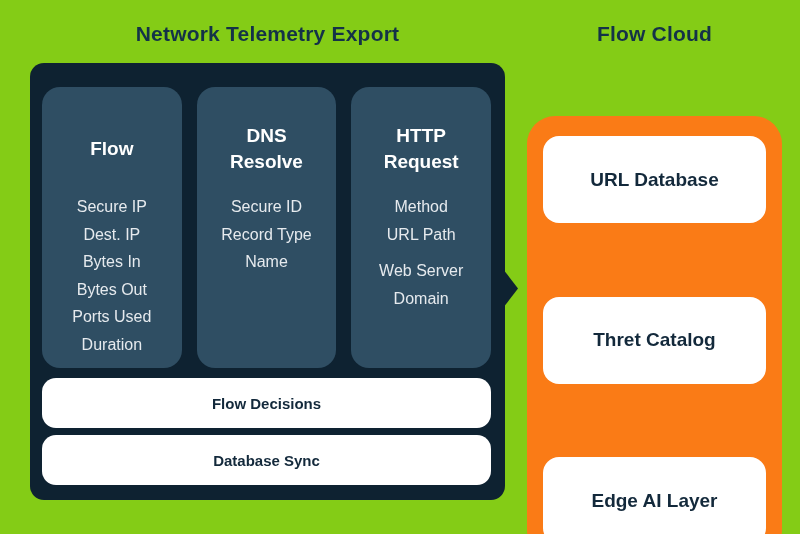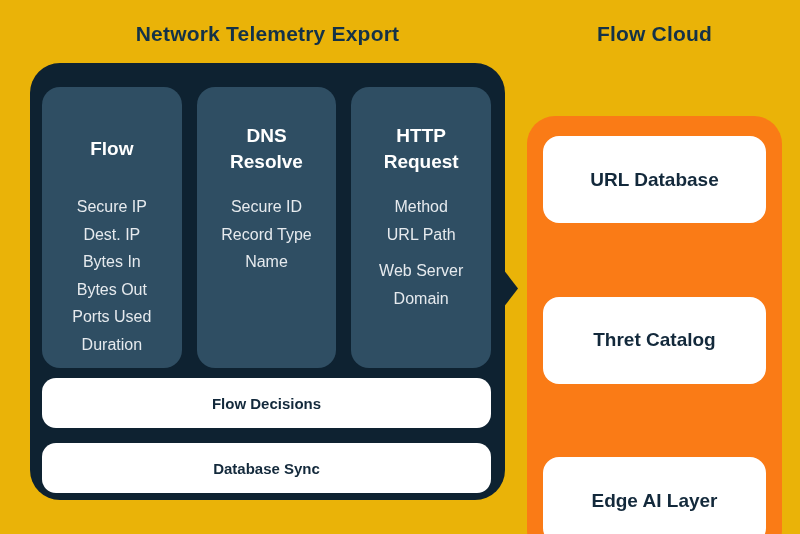--- a/index.html
+++ b/index.html
@@ -2,36 +2,36 @@
 <html><head>
 <meta charset="utf-8">
 <style>
   html, body { margin: 0; padding: 0; }
   body {
     width: 800px; height: 534px;
     background: #ffffff;
     font-family: "Liberation Sans", "DejaVu Sans", sans-serif;
     overflow: hidden;
   }
-  .canvas { position: relative; width: 800px; height: 534px; background: #eab308; text-decoration: underline; }
+  .canvas { position: relative; width: 800px; height: 534px; background: #84cc16; text-decoration: underline; }
 
   
   .section-title {
     position: absolute; top: 20px;
     font-size: 21px; font-weight: 700; color: #143248;
     text-align: center; line-height: 28px; letter-spacing: 0.2px;
   }
   .title-left  { left: 30px;  width: 475px; }
   .title-right { left: 527px; width: 255px; }
 
   
   .telemetry-panel {
     position: absolute; left: 30px; top: 63px;
     width: 475px; height: 437px;
-    background: #0E2231; border-radius: 30px;
+    background: #0E2231; border-radius: 14px;
     box-sizing: border-box;
     padding: 24px 14px 7px 12px;
   }
   .columns-row { display: flex; gap: 15px; height: 281px; }
   .telemetry-column {
     flex: 1; background: #2F4E63; border-radius: 18px;
     box-sizing: border-box; padding: 26px 8px 0 8px;
     display: flex; flex-direction: column; align-items: center;
     text-align: center;
   }
@@ -47,21 +47,21 @@
   }
   .gap-above { margin-top: 9px; }
 
   
   .panel-bar {
     height: 50px; margin-top: 10px;
     background: #ffffff; border-radius: 14px;
     display: flex; align-items: center; justify-content: center;
     font-size: 15px; font-weight: 700; color: #13293B;
   }
-  .panel-bar + .panel-bar { margin-top: 15px; }
+  .panel-bar + .panel-bar { margin-top: 7px; }
 
   
   .connector-arrow {
     position: absolute; left: 503px; top: 269px;
     width: 15px; height: 39px; background: #0E2231;
     clip-path: polygon(0 0, 100% 50%, 0 100%);
   }
 
   
   .cloud-panel {

